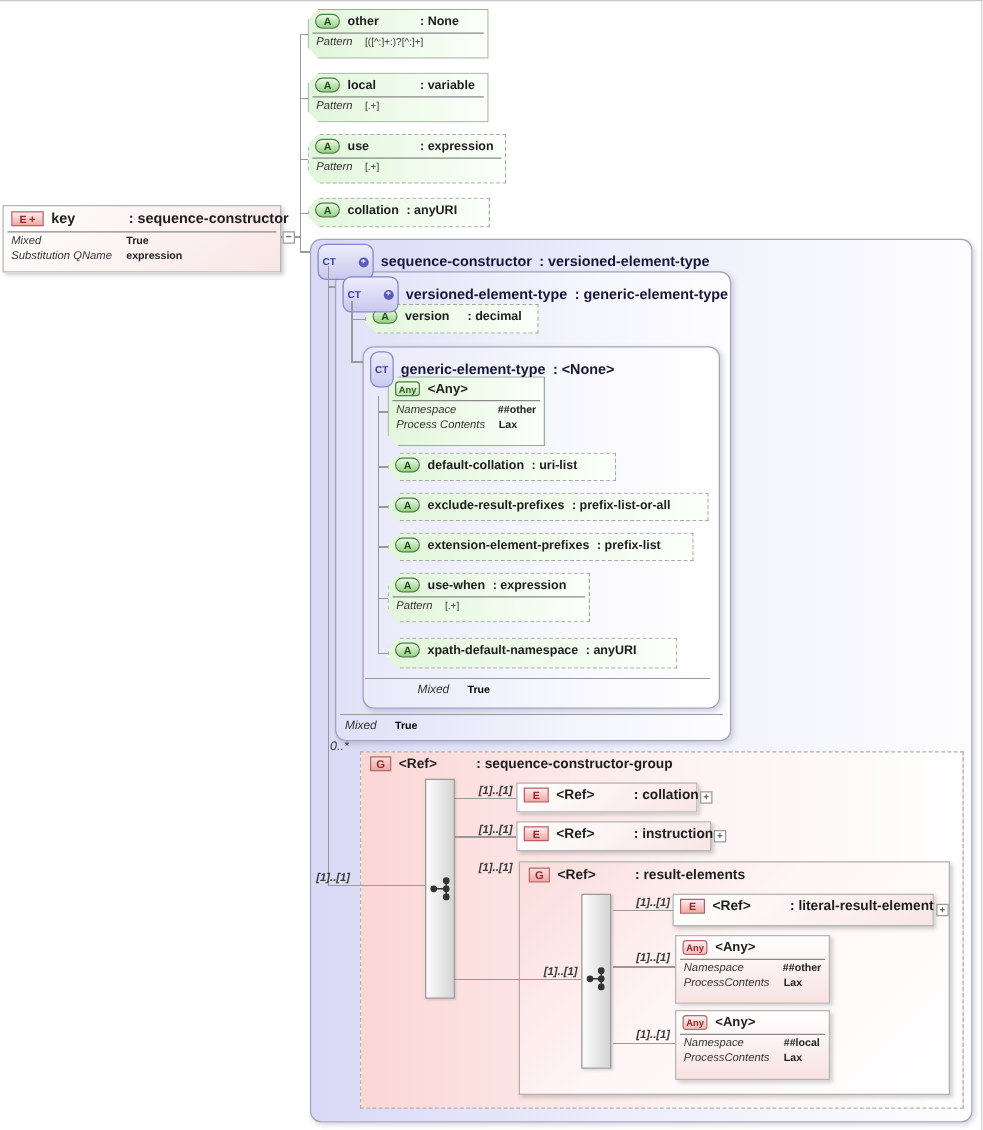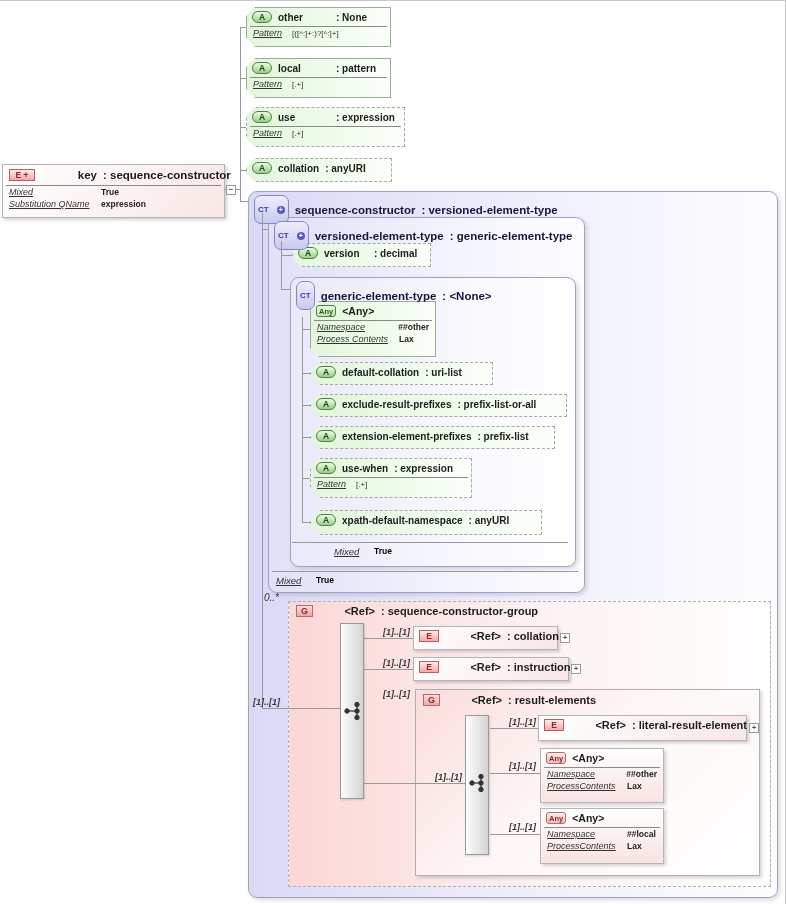--- a/index.html
+++ b/index.html
@@ -22,39 +22,39 @@
   .gbox2{border:1px solid #b0b0b0;background:linear-gradient(135deg,#fbdcdc,#fef6f6 45%,#ffffff);box-shadow:2px 2px 3px rgba(120,120,120,.3);}
   .anypink{border:1px solid #b5b5b5;background:linear-gradient(to bottom,#ffffff,#f9e2e2);box-shadow:2px 2px 3px rgba(120,120,120,.3);}
   .anygreen{background:linear-gradient(to right,#e2f6db,#fbfffa);border:1px solid #9aad97;
         clip-path:polygon(9px 0,100% 0,100% 100%,9px 100%,0 calc(100% - 9px),0 9px);}
   
   .bar{border:1px solid #9a9a9a;background:linear-gradient(to right,#fdfdfd,#d4d4d4);box-shadow:1px 1px 2px rgba(120,120,120,.3);}
   
   .trow{display:flex;align-items:center;gap:6px;padding:3px 5px;font-weight:bold;font-size:10px;color:#1c1c1c;white-space:nowrap;}
   .trow.big{font-size:11.5px;padding:4px 6px;}
   .nmw{display:inline-block;min-width:52px;}
-  .nmw2{display:inline-block;min-width:56px;text-align:right;}
+  .nmw2{display:inline-block;min-width:56px;}
   .divline{border-top:1px solid #8a8a8a;margin:0 3px;}
   .frow{display:flex;padding:1px 6px;font-size:9px;color:#222;white-space:nowrap;align-items:baseline;}
-  .flbl{font-style:italic;color:#333;text-decoration:underline;}
+  .flbl{font-style:italic;color:#333;}
   .fval{font-weight:bold;font-size:8.5px;}
   .patval{font-size:8px;color:#333;margin-left:10px;}
   .card{position:absolute;font-size:9px;font-style:italic;font-weight:bold;color:#3a3a3a;text-align:right;z-index:60;white-space:nowrap;}
   .occ{position:absolute;font-size:10px;font-style:italic;color:#333;z-index:60;}
   .hdr{position:absolute;display:flex;align-items:center;gap:6px;font-weight:bold;font-size:11.5px;color:#16163a;white-space:nowrap;z-index:5;}
   .hdr.dark{color:#1c1c1c;}
   
   .ico{display:inline-flex;align-items:center;justify-content:center;box-sizing:border-box;flex:none;}
   .ico-a{width:20px;height:12px;border-radius:6px;border:1px solid #4d7d48;background:linear-gradient(to bottom,#eefbe6,#96d285);
          font-size:8.5px;font-weight:bold;color:#1d4c18;}
   .ico-e{width:20px;height:12px;border:1px solid #bd5c5c;background:linear-gradient(to bottom,#fdeeee,#f3a8a8);
          font-size:8.5px;font-weight:bold;color:#9c2424;}
   .ico-e.wplus{width:26px;gap:2px;}
   .ico-ct{height:29px;border-radius:7px;border:1px solid #8585c8;background:linear-gradient(to bottom,#ededfb,#c9c9ef);
-          font-size:8px;font-weight:bold;color:#3a3aa0;padding:0 3px;gap:8px;}
+          font-size:8px;font-weight:bold;color:#3a3aa0;padding:0 3px;gap:18px;}
   .ctplus{width:8px;height:8px;border-radius:50%;background:#5b5bbd;color:#fff;font-size:7px;line-height:8px;text-align:center;font-weight:bold;}
   .eplus{color:#b02020;font-size:9px;font-weight:bold;}
   .ico-g{width:17px;height:12px;border:1px solid #b56a6a;background:linear-gradient(to bottom,#fbdede,#f0a6a6);
          font-size:9px;font-weight:bold;color:#8c2828;}
   .ico-any{height:12px;border-radius:3px;border:1px solid #4d7d48;background:linear-gradient(to bottom,#eefbe6,#bfe8b0);
            font-size:7.5px;font-weight:bold;color:#2a5a22;padding:0 2px;}
   .ico-any.pink{border-color:#b56a6a;background:linear-gradient(to bottom,#fdeeee,#f6baba);color:#8c2828;}
   .sq{position:absolute;width:10px;height:10px;background:#fff;border:1px solid #9a9a9a;box-sizing:border-box;
       font-size:8px;line-height:7px;text-align:center;color:#555;z-index:60;font-weight:bold;}
   #wires{position:absolute;left:0;top:0;z-index:50;pointer-events:none;}
@@ -135,21 +135,21 @@
     <div class="divline"></div>
     <div class="frow">
         <span class="flbl">Pattern</span>
         <span class="patval">[([^:]+:)?[^:]+]</span>
       </div>
   </div>
   <div class="box abox" style="left:246px;top:57px;width:145px;height:40px">
     <div class="trow">
         <span class="ico ico-a">A</span>
         <span class="nmw">local</span>
-        <span>: pattern</span>
+        <span>: variable</span>
       </div>
     <div class="divline"></div>
     <div class="frow">
         <span class="flbl">Pattern</span>
         <span class="patval">[.+]</span>
       </div>
   </div>
   <div class="box abox dashed" style="left:246px;top:106px;width:159px;height:40px">
     <div class="trow">
         <span class="ico ico-a">A</span>

